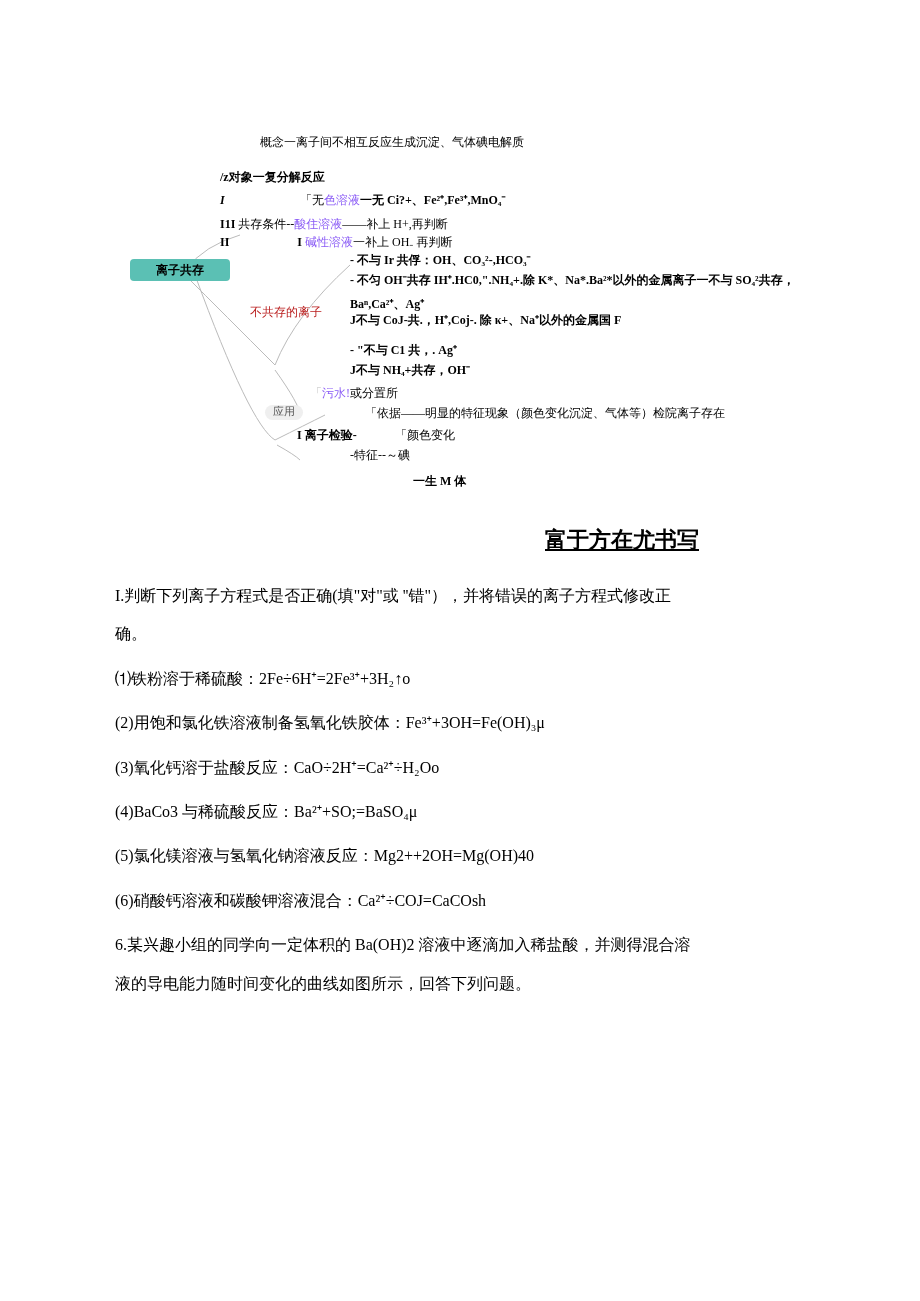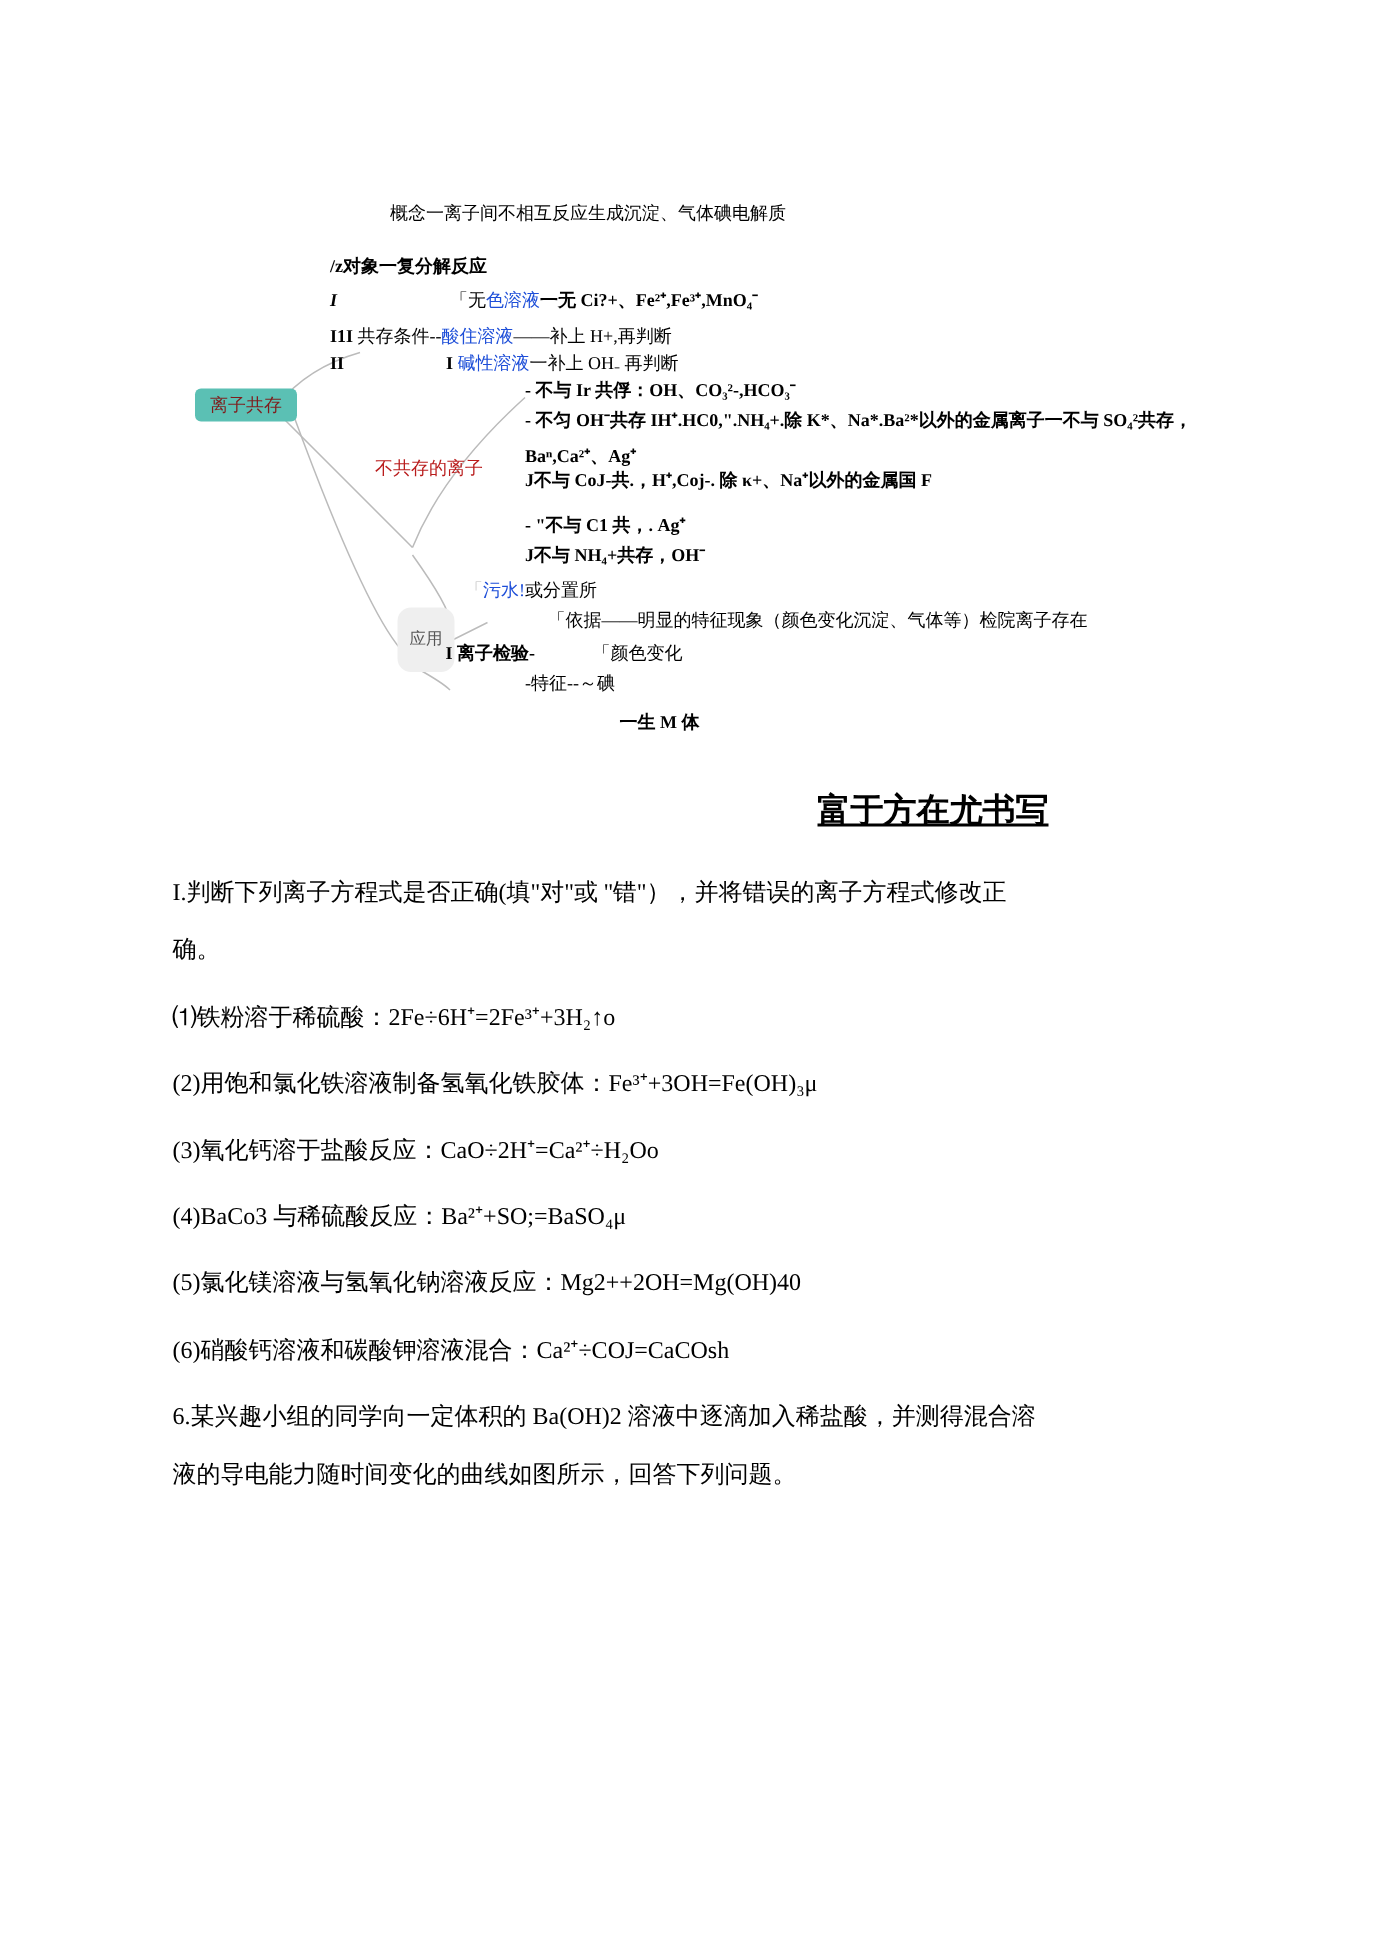--- a/index.html
+++ b/index.html
@@ -21,40 +21,41 @@
     position: relative;
     height: 380px;
     font-size: 12px;
     margin-left: 10px;
   }
   .dn {
     position: absolute;
     white-space: nowrap;
     line-height: 1.2;
   }
-  .red  { color: #1d4ed8; margin-top: 44px; }
+  .red  { color: #8b5cf6; margin-top: 44px; }
   .bold { font-weight: bold; }
   .tag-box {
     background: #5bc0b4;
-    color: #7f1d1d;
-    font-weight: normal;
+    color: #000000;
+    font-weight: bold;
     border-radius: 4px;
-    padding: 4px 10px;
+    padding: 4px 26px;
     font-size: 12px;
   }
   .red-box {
     color: #b91c1c;
     font-size: 12px;
   }
   .app-pill {
     background: #efefef;
     border-radius: 9px;
-    padding: 15px 8px;
+    padding: 1px 8px;
     font-size: 11px;
     color: #555;
+    font-family: Liberation Mono, monospace;
   }
   svg.connector {
     position: absolute;
     top: 0;
     left: 0;
     pointer-events: none;
   }
   .section-title {
     text-align: right;
     font-family: "Kaiti SC","KaiTi",serif;

